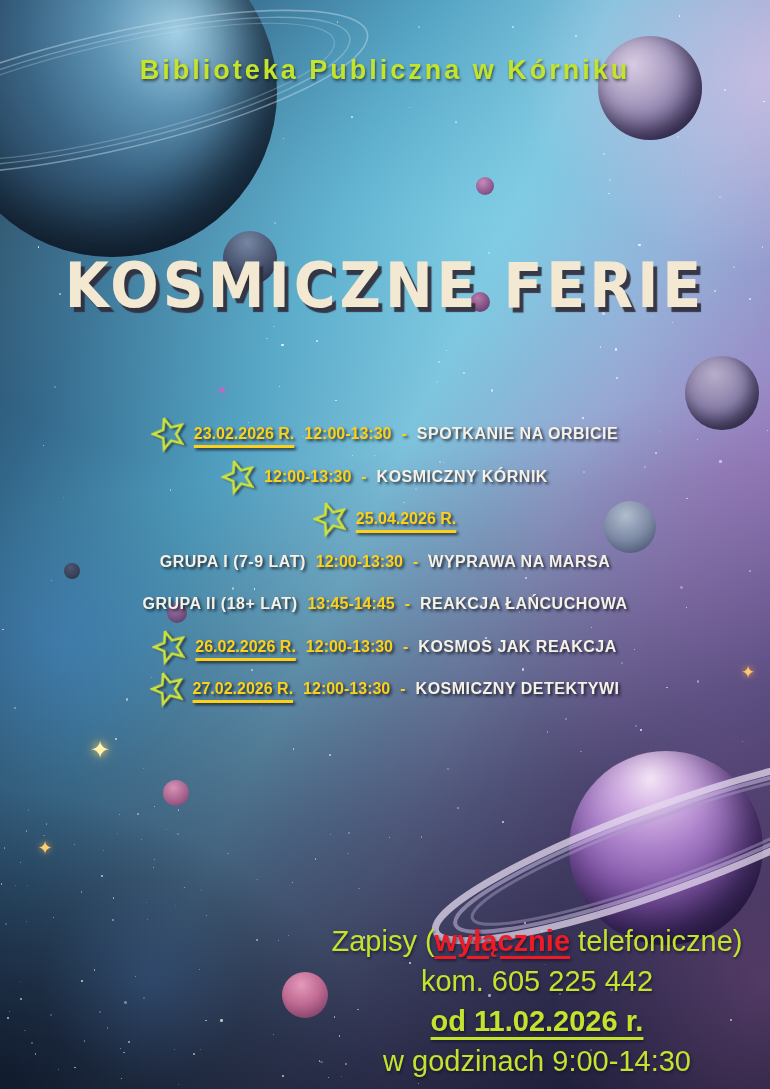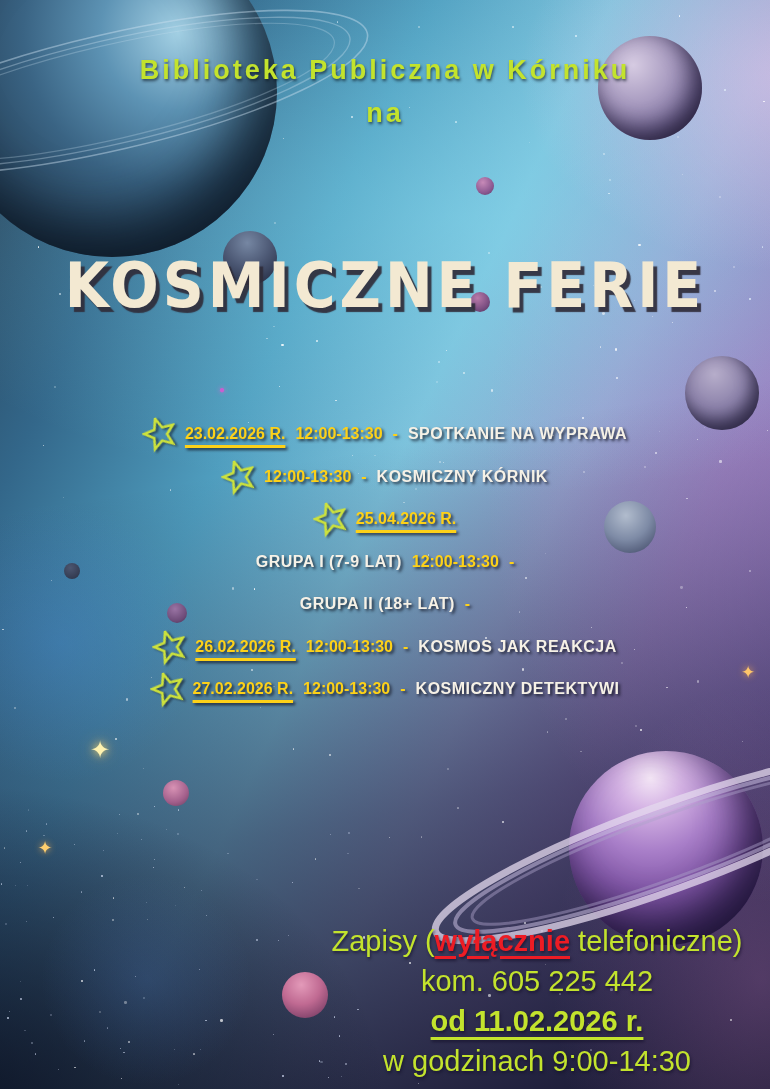--- a/index.html
+++ b/index.html
@@ -368,35 +368,34 @@
   </svg>
   <div class="planet p-pinkbottom"></div>
 
   <span class="flare" style="left:100px;top:750px;font-size:24px;color:#fff3b0;text-shadow:0 0 8px rgba(255,220,110,0.95),0 0 16px rgba(255,190,80,0.7);">✦</span>
   <span class="flare" style="left:45px;top:848px;font-size:18px;color:#ffcf6e;text-shadow:0 0 7px rgba(255,180,80,0.9);">✦</span>
   <span class="flare" style="left:748px;top:672px;font-size:17px;color:#ffc76a;text-shadow:0 0 7px rgba(255,175,75,0.9);">✦</span>
   <span class="flare" style="left:222px;top:390px;font-size:10px;color:#c95fd0;text-shadow:0 0 5px rgba(210,110,215,0.9);">●</span>
 
   <div class="header">
     <div>Biblioteka Publiczna w Kórniku</div>
-    <div>na</div>
   </div>
 
   <h1 class="big-title">KOSMICZNE FERIE</h1>
 
   <div class="schedule">
 
     <div class="sline">
       <svg class="star-icon" width="34" height="34" viewBox="0 0 34 34">
           <path d="M17 1 L21.1 11.3 L32.2 12.1 L23.7 19.2 L26.4 29.9 L17 24 L7.6 29.9 L10.3 19.2 L1.8 12.1 L12.9 11.3 Z" fill="none" stroke="#cde23c" stroke-width="2.6"></path>
         </svg>
       <span class="date">23.02.2026 R.</span>
       <span class="time">12:00-13:30</span>
       <span class="dash">-</span>
-      <span class="evt">SPOTKANIE NA WYPRAWA</span>
+      <span class="evt">SPOTKANIE NA ORBICIE</span>
     </div>
 
     <div class="sline">
       <svg class="star-icon" width="34" height="34" viewBox="0 0 34 34">
           <path d="M17 1 L21.1 11.3 L32.2 12.1 L23.7 19.2 L26.4 29.9 L17 24 L7.6 29.9 L10.3 19.2 L1.8 12.1 L12.9 11.3 Z" fill="none" stroke="#cde23c" stroke-width="2.6"></path>
         </svg>
       <span class="time">12:00-13:30</span>
       <span class="dash">-</span>
       <span class="evt">KOSMICZNY KÓRNIK</span>
     </div>
@@ -405,25 +404,28 @@
       <svg class="star-icon" width="34" height="34" viewBox="0 0 34 34">
           <path d="M17 1 L21.1 11.3 L32.2 12.1 L23.7 19.2 L26.4 29.9 L17 24 L7.6 29.9 L10.3 19.2 L1.8 12.1 L12.9 11.3 Z" fill="none" stroke="#cde23c" stroke-width="2.6"></path>
         </svg>
       <span class="date">25.04.2026 R.</span>
     </div>
 
     <div class="sline">
       <span class="grp">GRUPA I (7-9 LAT)</span>
       <span class="time">12:00-13:30</span>
       <span class="dash">-</span>
+      <span class="evt">WYPRAWA NA MARSA</span>
     </div>
 
     <div class="sline">
       <span class="grp">GRUPA II (18+ LAT)</span>
-      <span class="dash">-</span>
+      <span class="time">13:45-14:45</span>
+      <span class="dash">-</span>
+      <span class="evt">REAKCJA ŁAŃCUCHOWA</span>
     </div>
 
     <div class="sline">
       <svg class="star-icon" width="34" height="34" viewBox="0 0 34 34">
           <path d="M17 1 L21.1 11.3 L32.2 12.1 L23.7 19.2 L26.4 29.9 L17 24 L7.6 29.9 L10.3 19.2 L1.8 12.1 L12.9 11.3 Z" fill="none" stroke="#cde23c" stroke-width="2.6"></path>
         </svg>
       <span class="date">26.02.2026 R.</span>
       <span class="time">12:00-13:30</span>
       <span class="dash">-</span>
       <span class="evt">KOSMOS JAK REAKCJA</span>

